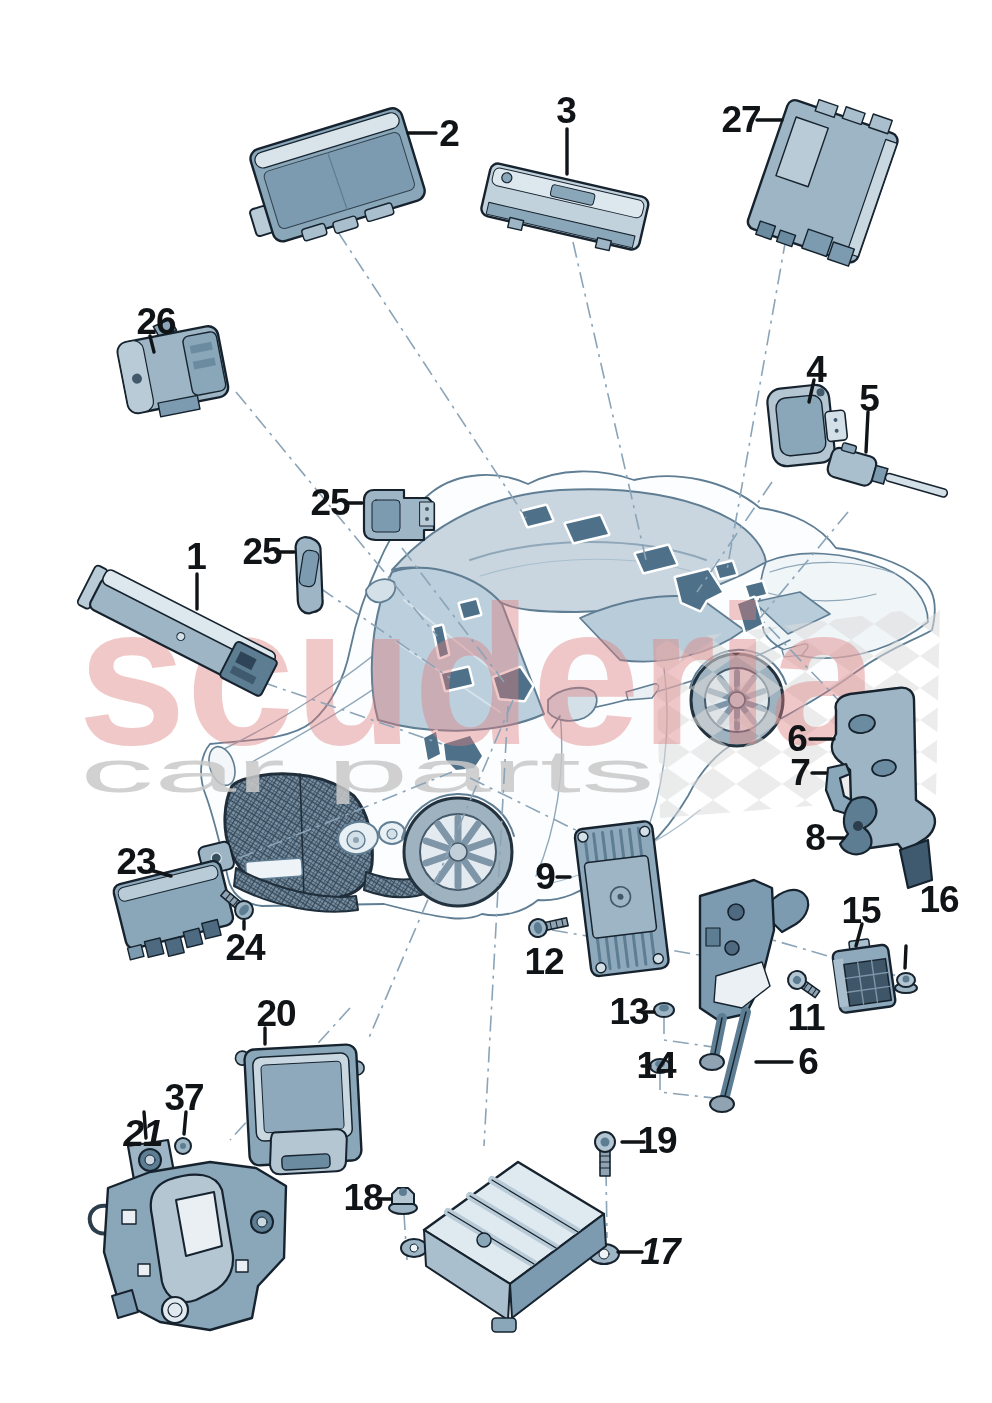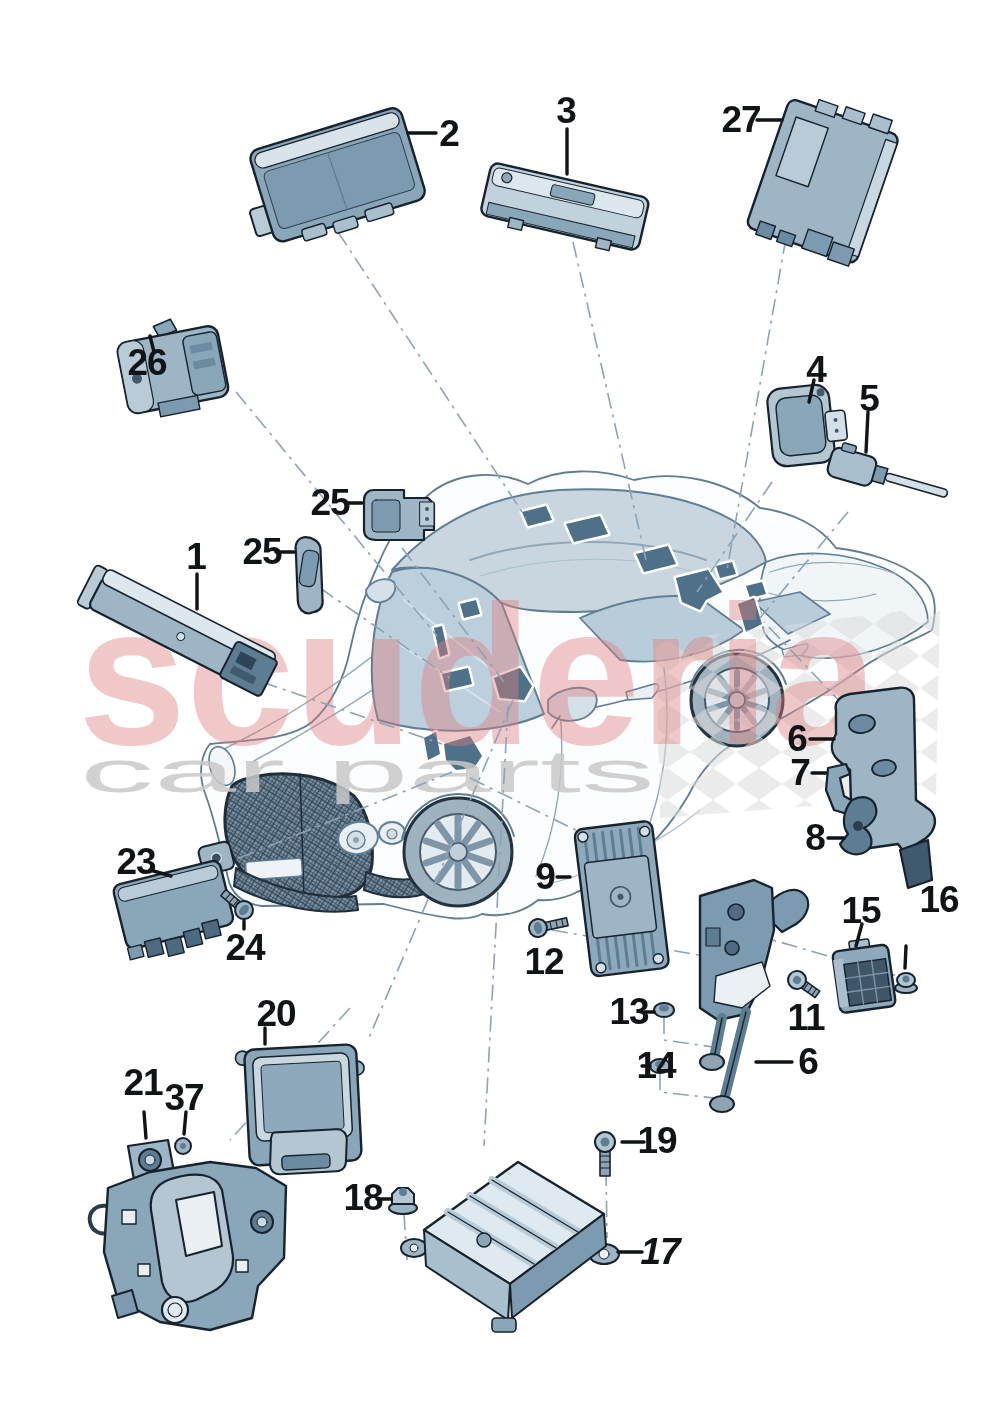--- a/index.html
+++ b/index.html
@@ -465,22 +465,22 @@
       <div class="callout" style="left: 806px; top: 1018px; text-align: center;">11</div>
       <div class="callout" style="left: 544px; top: 962px;">12</div>
       <div class="callout" style="left: 629px; top: 1012px;">13</div>
       <div class="callout" style="left: 629px; top: 1066px; margin-left: 27px;">14</div>
       <div class="callout" style="left: 861px; top: 911px;">15</div>
       <div class="callout" style="left: 907px; top: 900px; margin-left: 32px;">16</div>
       <div class="callout" style="left: 660px; top: 1252px; font-style: italic;">17</div>
       <div class="callout" style="left: 363px; top: 1198px;">18</div>
       <div class="callout" style="left: 657px; top: 1141px;">19</div>
       <div class="callout" style="left: 276px; top: 1014px;">20</div>
-      <div class="callout" style="left: 143px; top: 1083px;">21</div>
+      <div class="callout" style="left: 143px; top: 1134px; font-style: italic;">21</div>
       <div class="callout" style="left: 184px; top: 1098px;">37</div>
       <div class="callout" style="left: 136px; top: 862px;">23</div>
       <div class="callout" style="left: 245px; top: 948px;">24</div>
       <div class="callout" style="left: 330px; top: 503px;">25</div>
       <div class="callout" style="left: 262px; top: 552px;">25</div>
-      <div class="callout" style="left: 147px; top: 322px; margin-top: 41px;">26</div>
+      <div class="callout" style="left: 156px; top: 322px;">26</div>
       <div class="callout" style="left: 741px; top: 120px;">27</div>
     </div>
 </div>
 
 </body></html>

